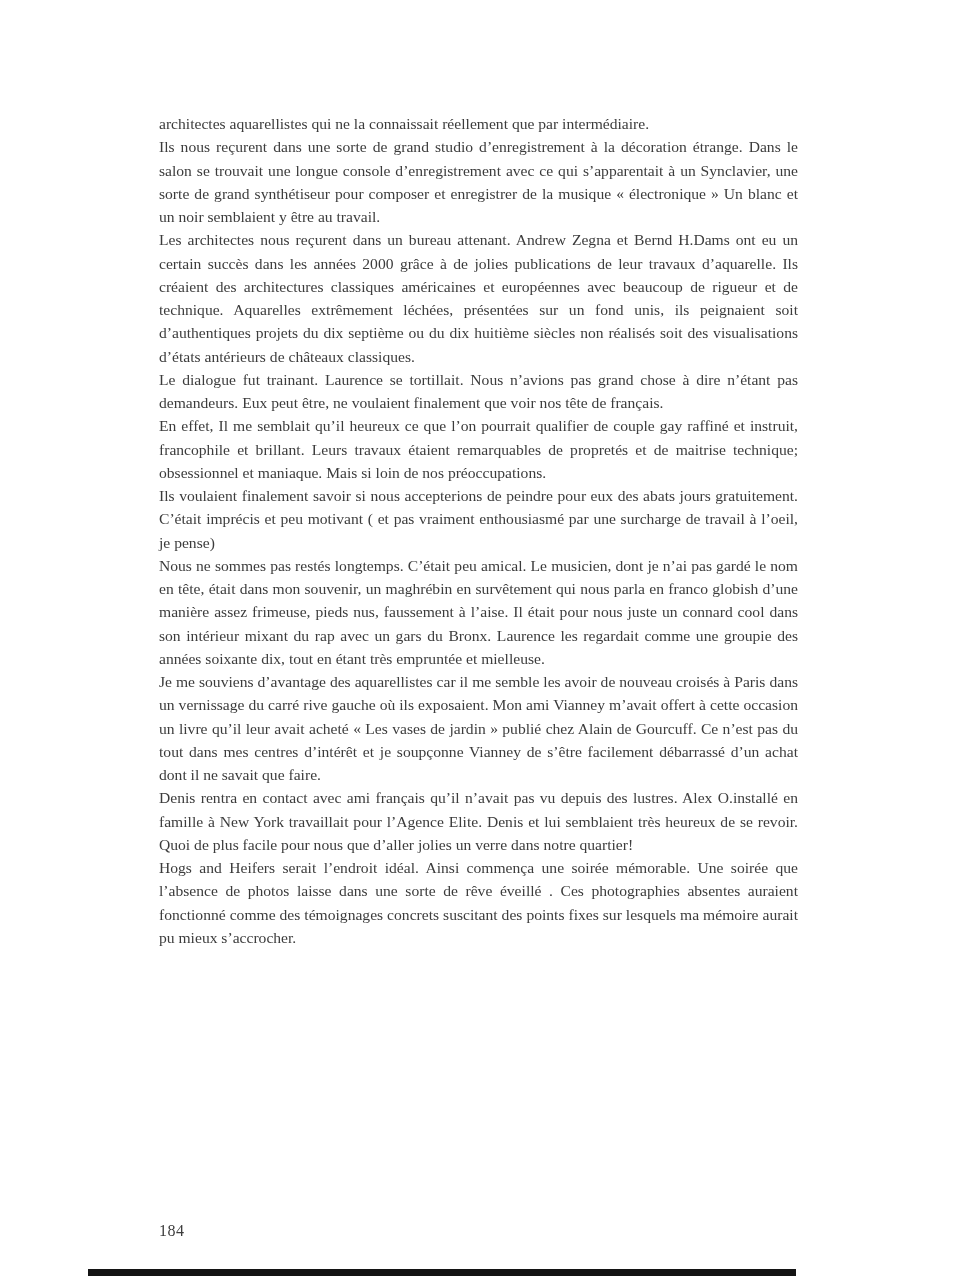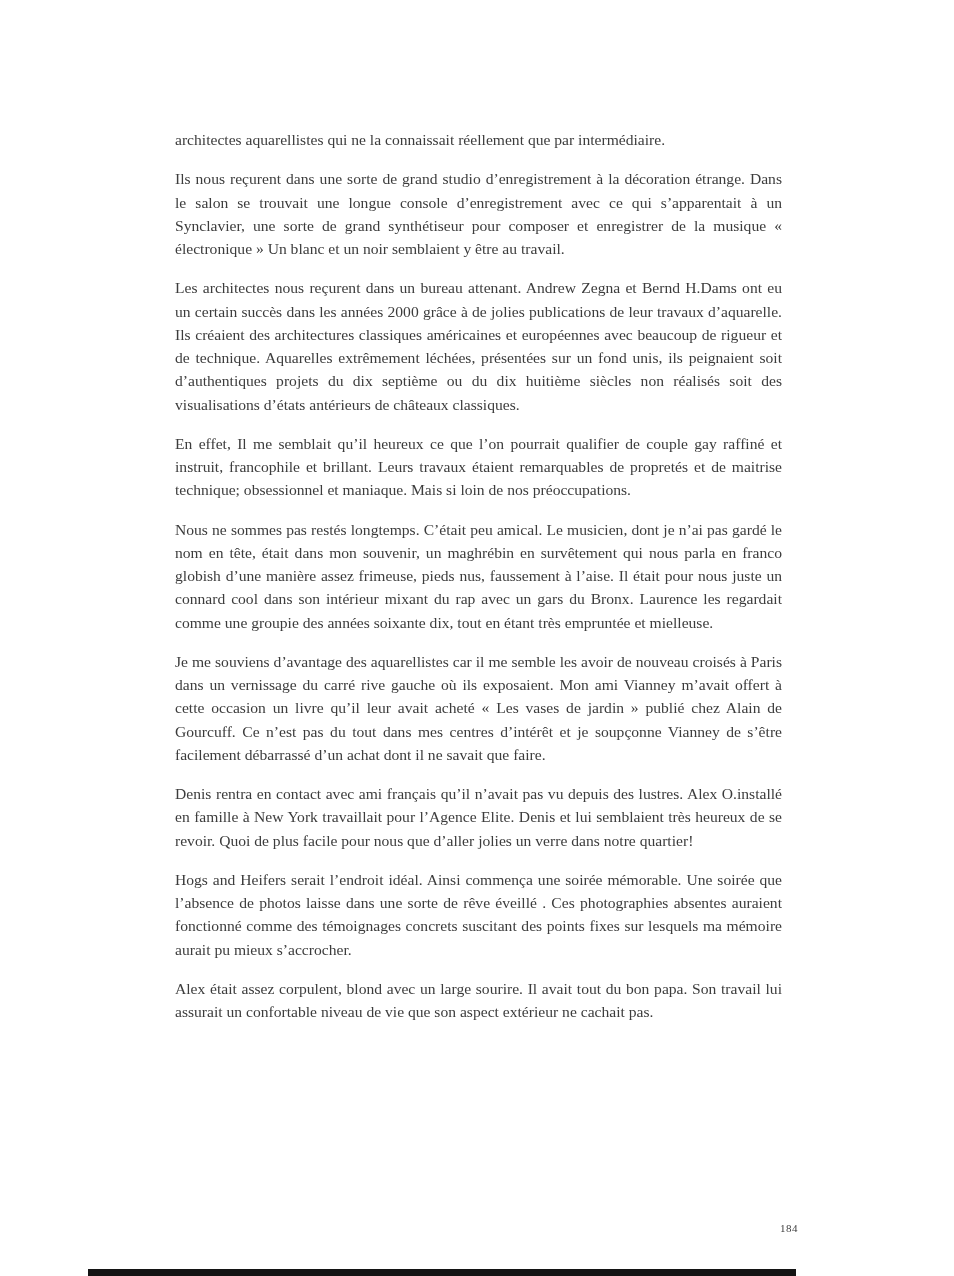--- a/index.html
+++ b/index.html
@@ -19,51 +19,52 @@
     position: absolute;
     left: 159px;
     top: 112px;
     width: 639px;
     font-size: 15.6px;
     line-height: 23.25px;
     text-align: justify;
     text-justify: inter-word;
   }
   .text-block p {
-    margin: 16px;
+    margin: 0;
     padding: 0;
   }
   .page-number {
     position: absolute;
     left: 159px;
     top: 1222px;
     width: 639px;
-    text-align: right;
-    font-size: 11px;
+    text-align: left;
+    font-size: 16px;
     letter-spacing: 0.5px;
   }
   .scan-artifact {
     position: absolute;
     left: 88px;
     top: 1269px;
     width: 708px;
     height: 7px;
     background: #141414;
   }
 </style>
 </head>
 <body>
 
 <main class="text-block">
   <p>architectes aquarellistes qui ne la connaissait réellement que par intermédiaire.</p>
   <p>Ils nous reçurent dans une sorte de grand studio d’enregistrement à la décoration étrange. Dans le salon se trouvait une longue console d’enregistrement avec ce qui s’apparentait à un Synclavier, une sorte de grand synthétiseur pour composer et enregistrer de la musique « électronique » Un blanc et un noir semblaient y être au travail.</p>
   <p>Les architectes nous reçurent dans un bureau attenant. Andrew Zegna et Bernd H.Dams ont eu un certain succès dans les années 2000 grâce à de jolies publications de leur travaux d’aquarelle. Ils créaient des architectures classiques américaines et européennes avec beaucoup de rigueur et de technique. Aquarelles extrêmement léchées, présentées sur un fond unis, ils peignaient soit d’authentiques projets du dix septième ou du dix huitième siècles non réalisés soit des visualisations d’états antérieurs de châteaux classiques.</p>
+  <p>Le dialogue fut trainant. Laurence se tortillait. Nous n’avions pas grand chose à dire n’étant pas demandeurs. Eux  peut être, ne voulaient finalement que voir nos tête de français.</p>
   <p>En effet, Il me semblait qu’il heureux ce que l’on pourrait qualifier de couple gay raffiné et instruit, francophile et brillant. Leurs travaux étaient remarquables de propretés et de maitrise technique; obsessionnel et maniaque. Mais si loin de nos préoccupations.</p>
+  <p>Ils voulaient finalement savoir si nous accepterions de peindre pour eux des abats jours gratuitement. C’était imprécis et peu motivant ( et pas vraiment enthousiasmé par une surcharge de travail à l’oeil, je pense)</p>
   <p>Nous ne sommes pas restés longtemps. C’était peu amical. Le musicien, dont je n’ai pas gardé le nom en tête, était dans mon souvenir, un maghrébin en survêtement qui nous parla en franco globish d’une manière assez frimeuse, pieds nus, faussement à l’aise. Il était pour nous juste un connard cool dans son intérieur mixant du rap avec un gars du Bronx. Laurence les regardait comme une groupie des années soixante dix, tout en étant très empruntée et mielleuse.</p>
   <p>Je me souviens d’avantage des aquarellistes car il me semble les avoir de nouveau croisés à Paris dans un vernissage du carré rive gauche où ils exposaient. Mon ami Vianney m’avait offert à cette occasion un livre qu’il leur avait acheté « Les vases de jardin » publié chez Alain de Gourcuff. Ce n’est pas du tout dans mes centres d’intérêt et je soupçonne Vianney de s’être facilement débarrassé d’un achat dont il ne savait que faire.</p>
   <p>Denis rentra en contact avec ami français qu’il n’avait pas vu depuis des lustres. Alex O.installé en famille à New York travaillait pour l’Agence Elite. Denis et lui semblaient très heureux de se revoir. Quoi de plus facile pour nous que d’aller jolies un verre dans notre quartier!</p>
   <p>Hogs and Heifers serait l’endroit idéal. Ainsi commença une soirée mémorable. Une soirée que l’absence de photos laisse dans une sorte de rêve éveillé . Ces photographies absentes auraient fonctionné comme des témoignages concrets suscitant des points fixes sur lesquels ma mémoire aurait pu mieux s’accrocher.</p>
-  <p>Alex était assez corpulent, blond avec un large sourire. Il avait tout du bon papa. Son travail lui assurait un confortable niveau de vie que son aspect extérieur ne cachait pas.</p>
 </main>
 
 <footer class="page-number">184</footer>
 
 <div class="scan-artifact"></div>
 
 </body></html>

